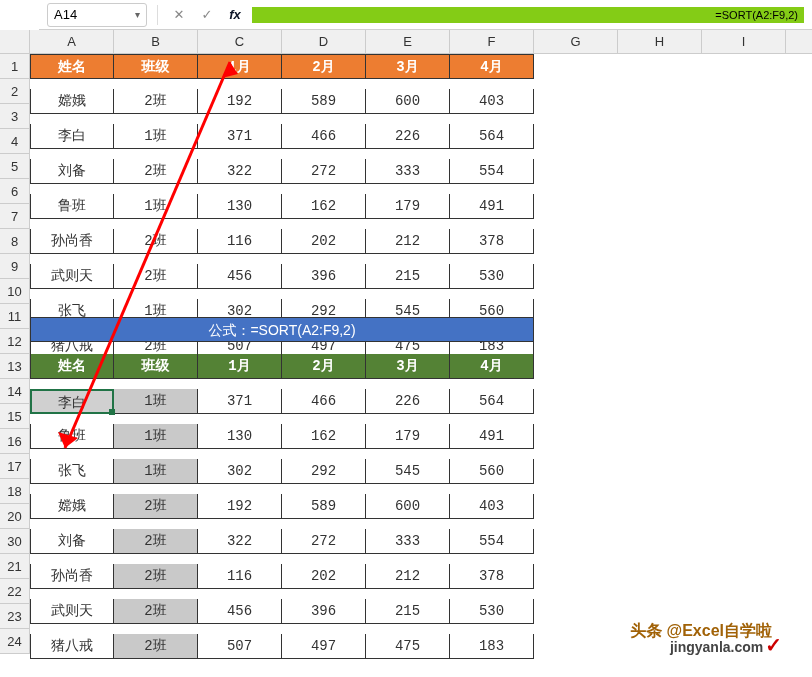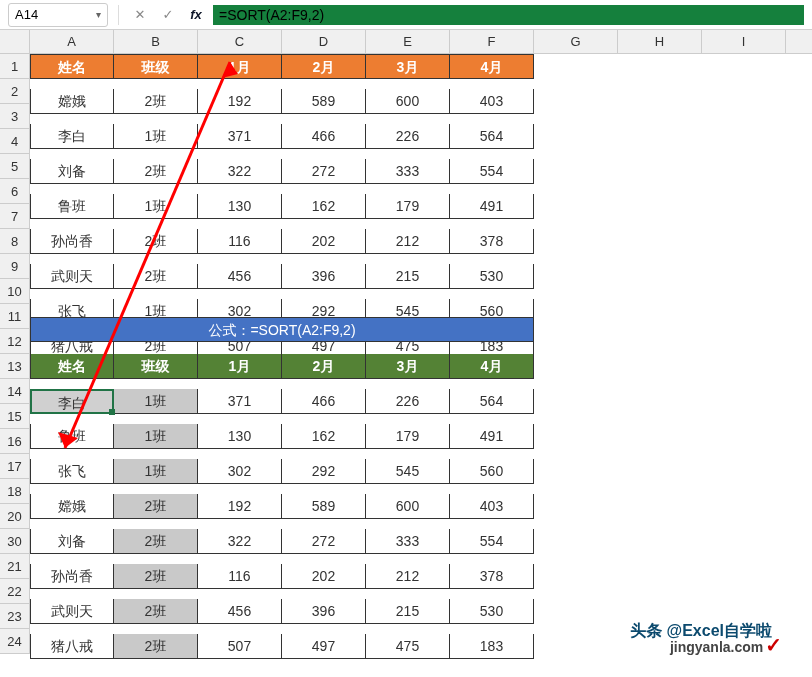--- a/index.html
+++ b/index.html
@@ -1,55 +1,55 @@
 <!DOCTYPE html>
 <html><head>
   <meta charset="utf-8">
   <style>
     * { margin: 0; padding: 0; box-sizing: border-box; }
     body { font-family: "Microsoft YaHei", Arial, sans-serif; font-size: 14px; background: #fff; position: relative; width: 812px; height: 677px; overflow: hidden; }
     
-    .formula-bar { display: flex; align-items: center; height: 30px; border-bottom: 1px solid #d0d0d0; padding: 2px 8px; gap: 6px; }
+    .formula-bar { display: flex; align-items: center; height: 30px; border-bottom: 1px solid #d0d0d0; padding: 2px 8px; gap: 6px; margin-left: 39px; }
     .name-box { display: flex; align-items: center; border: 1px solid #ccc; background: #fff; height: 24px; padding: 0 6px; width: 100px; justify-content: space-between; border-radius: 3px; }
     .name-box-text { font-size: 13px; }
     .name-box-arrow { font-size: 10px; color: #666; }
     .fb-sep { width: 1px; height: 20px; background: #ddd; margin: 0 4px; }
     .fb-btn { width: 22px; height: 22px; display: inline-flex; align-items: center; justify-content: center; color: #888; cursor: pointer; font-size: 13px; }
     .fb-btn.fx { font-style: italic; font-weight: bold; color: #0f172a; }
-    .formula-input { flex: 1; border: none; outline: none; font-size: 14px; padding: 2px 6px; background: #15803d; }
+    .formula-input { flex: 1; border: none; outline: none; font-size: 11px; padding: 2px 6px; background: #84cc16; text-align: right; }
     
     .grid-container { position: relative; }
     .corner { position: absolute; left: 0; top: 0; width: 30px; height: 24px; background: #f0f0f0; border-right: 1px solid #ccc; border-bottom: 1px solid #ccc; }
     .col-headers { display: flex; margin-left: 30px; height: 24px; background: #f0f0f0; border-bottom: 1px solid #ccc; }
     .col-header { width: 84px; text-align: center; line-height: 24px; border-right: 1px solid #ccc; font-size: 13px; color: #333; cursor: pointer; }
     .row-headers { position: absolute; left: 0; top: 24px; width: 30px; background: #f0f0f0; border-right: 1px solid #ccc; }
     .row-header { height: 25px; line-height: 25px; text-align: center; border-bottom: 1px solid #ccc; font-size: 13px; color: #333; cursor: pointer; }
     
     .cells { margin-left: 30px; position: relative; }
-    .cell-row { display: flex; height: 35px; }
+    .cell-row { display: flex; height: 35px; font-family: Liberation Mono, monospace; }
     .cell { width: 84px; height: 25px; line-height: 25px; text-align: center; font-size: 14px; color: #333; border-right: 1px solid transparent; border-bottom: 1px solid transparent; }
     
     .table1 { position: absolute; left: 0; top: 0; }
     .table1 .cell { border-right: 1px solid #333; border-bottom: 1px solid #333; }
     .table1 .header-row .cell { background: #ed7d31; color: #fff; font-weight: bold; border-top: 1px solid #333; }
     .table1 .cell:first-child { border-left: 1px solid #333; }
     
     .formula-title-row { position: absolute; top: 263px; left: 0; width: 504px; height: 25px; background: #4472c4; color: #fff; text-align: center; line-height: 25px; font-size: 14px; border: 1px solid #333; }
     
     .table2 { position: absolute; left: 0; top: 300px; }
     .table2 .cell { border-right: 1px solid #333; border-bottom: 1px solid #333; }
     .table2 .header-row .cell { background: #548235; color: #fff; font-weight: bold; }
     .table2 .cell:first-child { border-left: 1px solid #333; }
     .table2 .sort-col { background: #c9c9c9; }
     .table2 .active-row .cell:first-child { background: #d0d0d0; }
     
     .active-cell { border: 2px solid #217346 !important; position: relative; }
     .fill-handle { position: absolute; right: -3px; bottom: -3px; width: 6px; height: 6px; background: #217346; }
     
-    .watermark1 { position: absolute; right: 40px; bottom: 35px; color: #0c4a6e; font-size: 16px; font-weight: bold; }
+    .watermark1 { position: absolute; right: 40px; bottom: 35px; color: #a16207; font-size: 16px; font-weight: bold; }
     .watermark2 { position: absolute; right: 30px; bottom: 20px; color: #444; font-size: 14px; font-weight: bold; text-align: center; }
     .check-icon { color: #c00; font-size: 20px; font-weight: bold; margin-left: 2px; }
     
     svg.arrow-svg { position: absolute; left: 0; top: 0; width: 812px; height: 677px; z-index: 10; pointer-events: none; }
   </style>
 </head>
 <body>
 
 <div class="formula-bar">
   <div class="name-box">

